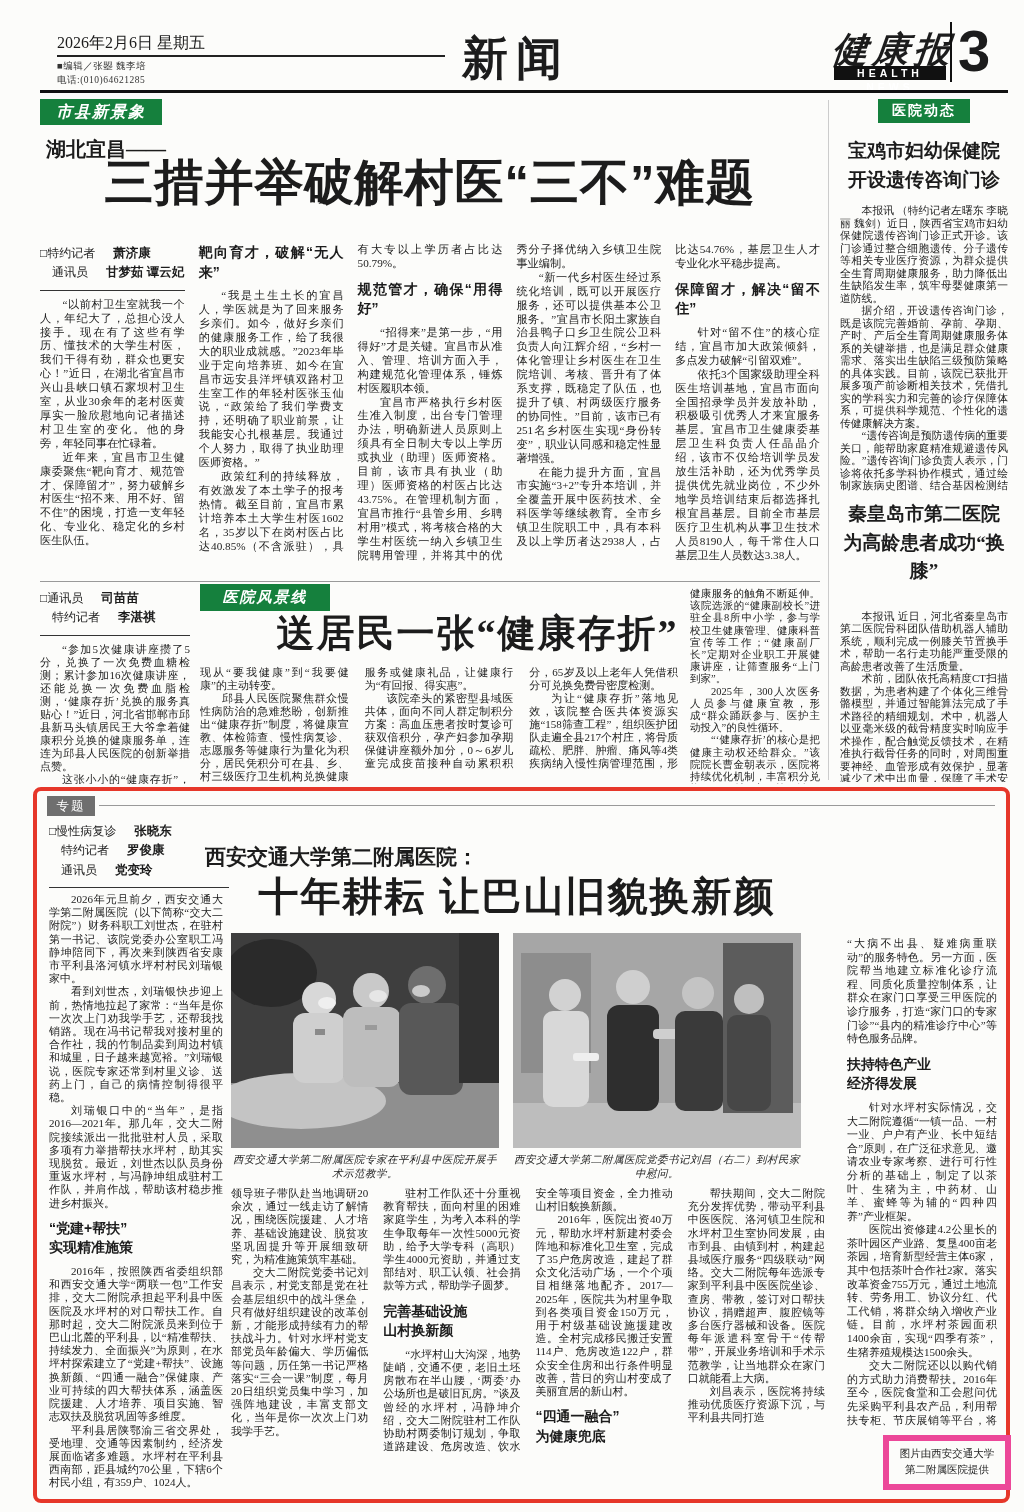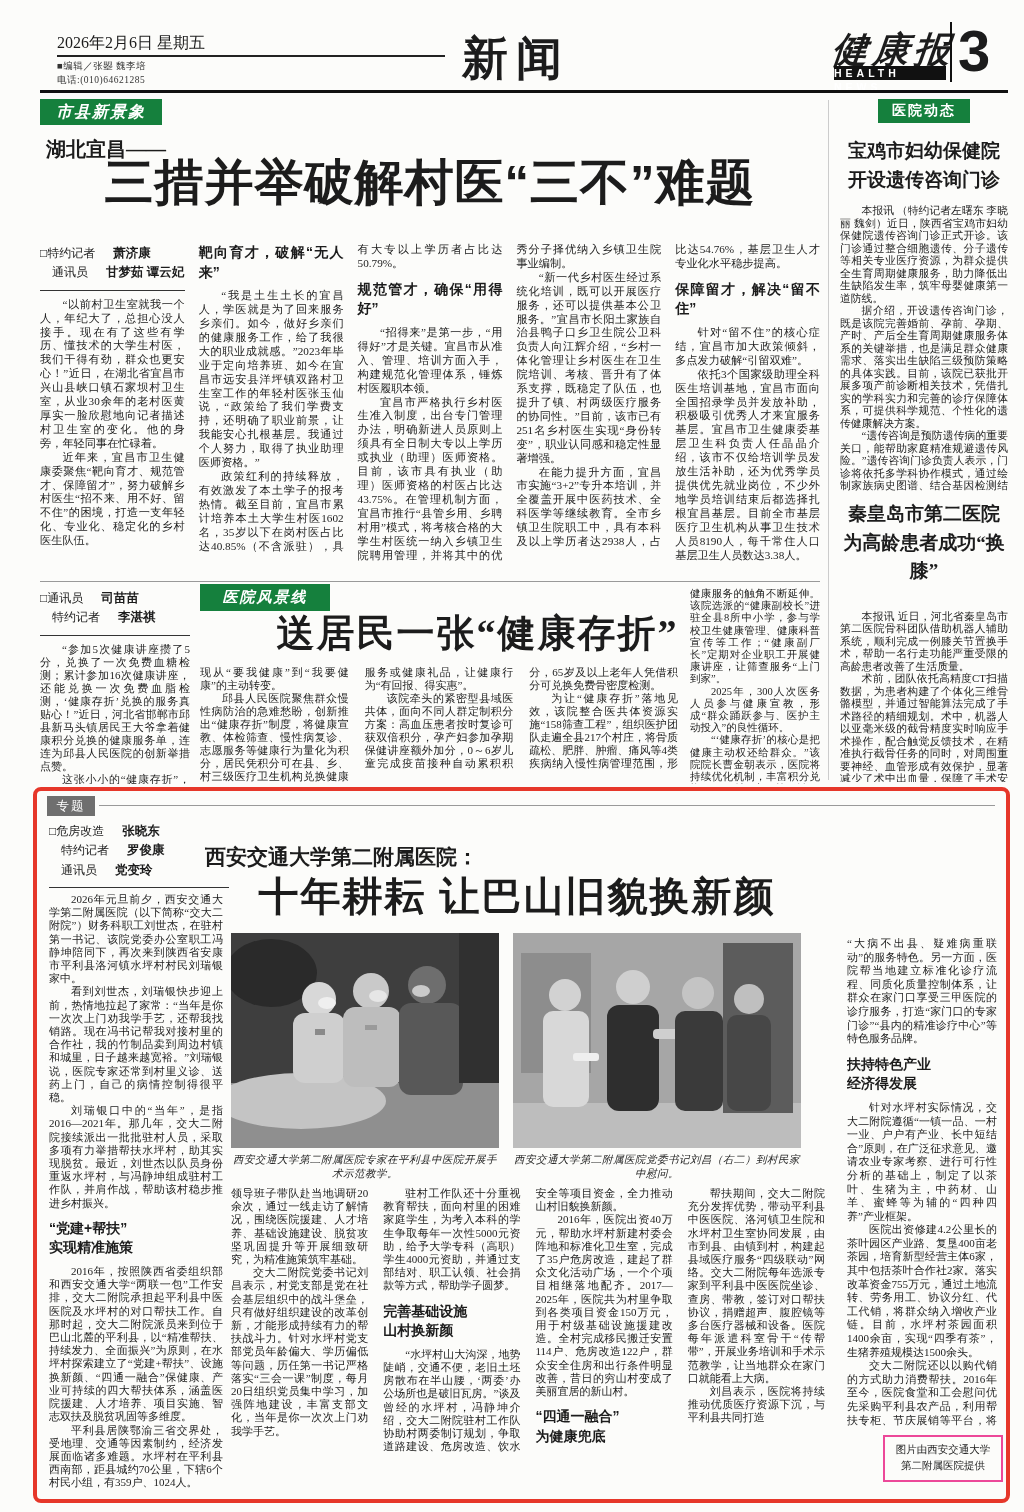--- a/index.html
+++ b/index.html
@@ -4,21 +4,21 @@
 <style>
   html,body{margin:0;padding:0;background:#e8e8e4;}
   .page{position:relative;width:1024px;height:1512px;margin:0 auto;background:#fcfcfa;
         font-family:"Liberation Serif","DejaVu Serif",serif;color:#1c1c1c;overflow:hidden;}
   .abs{position:absolute;}
   .date-rule{height:2px;background:#222;}
   .tiny{font-size:9.5px;color:#333;letter-spacing:.5px;}
   .section-title{font-size:46px;font-weight:900;letter-spacing:8px;font-family:"Liberation Serif",serif;}
   .brand{font-size:36px;font-weight:900;font-style:italic;letter-spacing:5px;transform:skewX(-6deg);white-space:nowrap;}
   .brand-en{background:#111;color:#fff;font-family:"Liberation Sans",sans-serif;font-weight:700;
-            font-size:10.5px;letter-spacing:4px;line-height:14px;height:14px;}
+            font-size:10.5px;letter-spacing:4px;text-align:center;line-height:14px;height:14px;}
   .page-no{font-size:58px;font-weight:900;font-family:"Liberation Sans",sans-serif;line-height:1;}
   .vdiv{width:2px;background:#111;}
   .hrule{background:#111;}
   .thinrule{background:#999;height:1px;}
   
   .badge{background:#15803d;color:#fff;display:flex;align-items:center;justify-content:center;
          font-weight:700;font-style:italic;letter-spacing:2px;text-align:right;}
   .badge.sm{font-style:normal;}
   
   .h-black{font-family:"Liberation Sans","DejaVu Sans",sans-serif;font-weight:900;}
@@ -33,21 +33,21 @@
   .subhead{font-weight:900;white-space:pre-line;margin:9px 0 7px;
            font-size:14px;line-height:1.4;font-family:"Liberation Sans",sans-serif;break-inside:avoid;}
   .byline{border-bottom:1.5px solid #333;padding:1px 0 7px;margin-bottom:7px;break-inside:avoid;}
   .byrow{display:flex;gap:18px;font-size:12px;line-height:1.55;text-indent:0;}
   .byrow b{font-size:12.5px;}
   .cols5{column-count:5;column-gap:14px;}
   .cols3{column-count:3;column-gap:16px;}
   .cols4{column-count:4;column-gap:15px;}
   .rail-title{font-size:19px;font-weight:800;text-align:center;line-height:1.5;white-space:pre-line;}
   .caption{font-size:10.5px;text-align:center;letter-spacing:.5px;color:#222;font-style:italic;}
-  .credit-box{border:2px solid #ec4899;text-align:center;font-size:10.5px;line-height:1.55;
+  .credit-box{border:6px solid #ec4899;text-align:center;font-size:10.5px;line-height:1.55;
               white-space:pre-line;padding:5px 2px;}
   .frame-red{border:4px solid #e6372a;border-radius:8px;}
   .gbadge{background:#6f6f6f;color:#fff;display:flex;align-items:center;justify-content:center;
           font-size:12.5px;letter-spacing:2px;}
   .prewrap{white-space:pre-line;}
   svg{display:block;}
 </style>
 </head>
 <body>
 
@@ -146,21 +146,21 @@
     </div>
 
   <div class="abs frame-red" style="left:33px;top:787px;width:969px;height:708px;">
 
     <div class="abs gbadge" style="left:10px;top:5px;width:48px;height:20px;">专题</div>
     <div class="abs thinrule" style="left:62px;top:14px;width:896px;"></div>
 
     <div class="abs" style="left:12px;top:30px;width:180px;">
         <div class="byline">
           <div class="byrow">
-            <span>□危房改造</span>
+            <span>□慢性病复诊</span>
             <b>张晓东</b>
           </div>
           <div class="byrow">
             <span>　特约记者</span>
             <b>罗俊康</b>
           </div>
           <div class="byrow">
             <span>　通讯员</span>
             <b>党变玲</b>
           </div>

